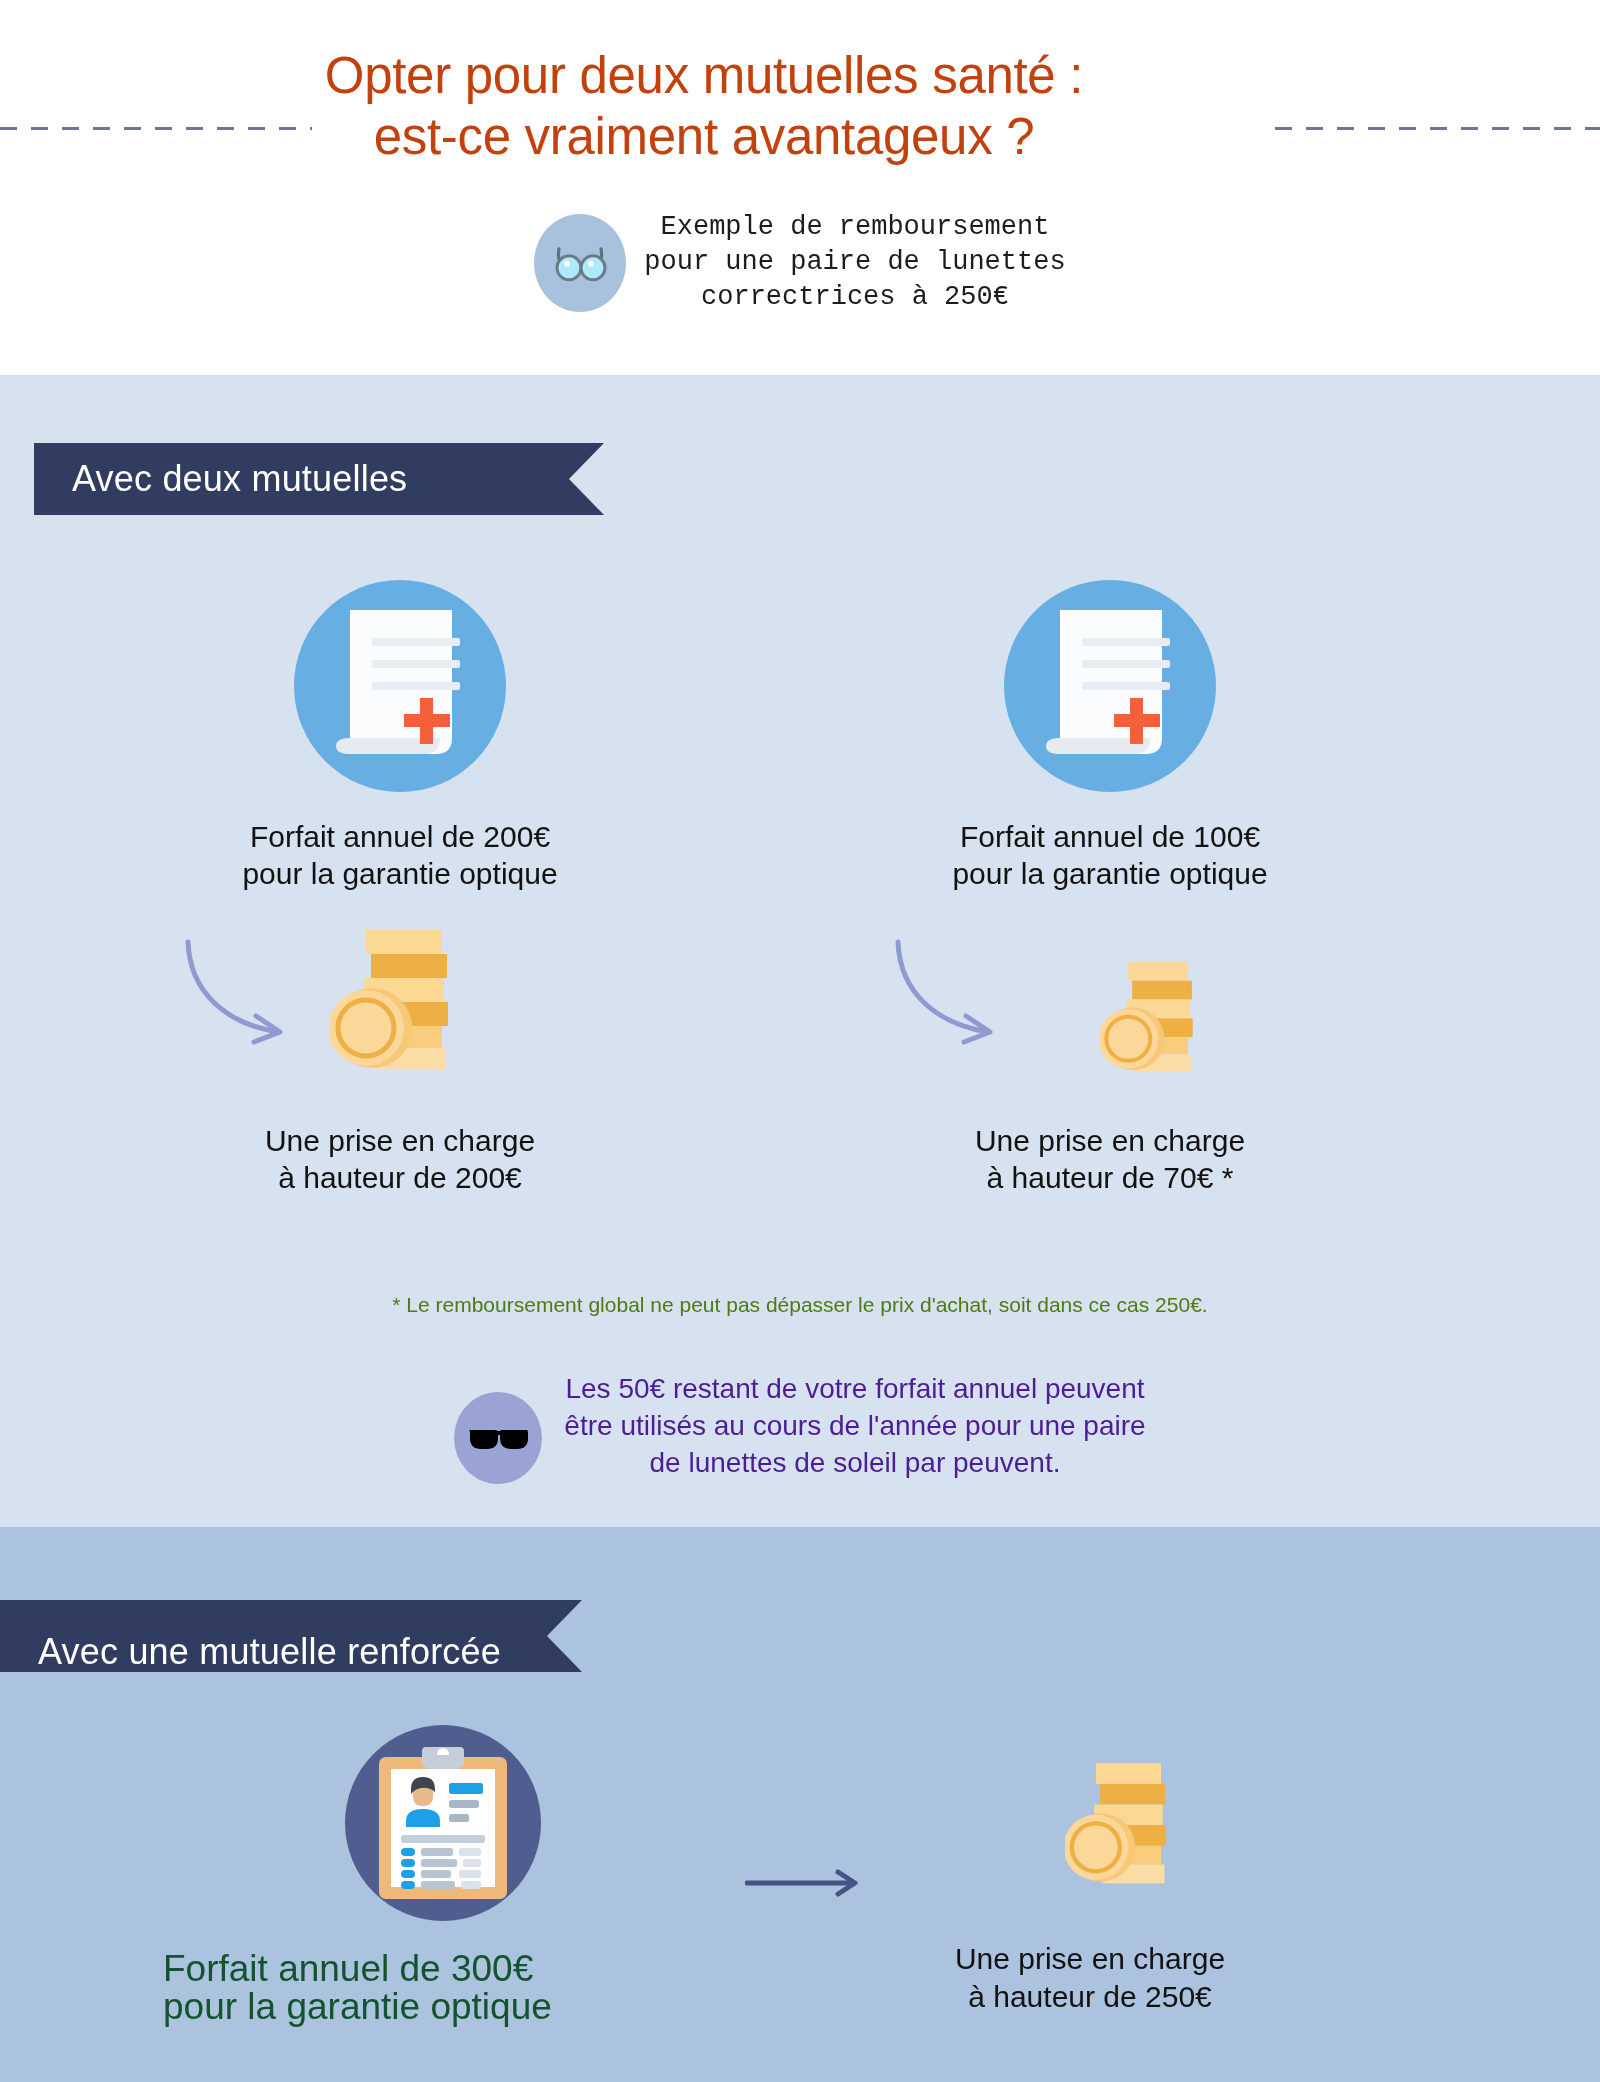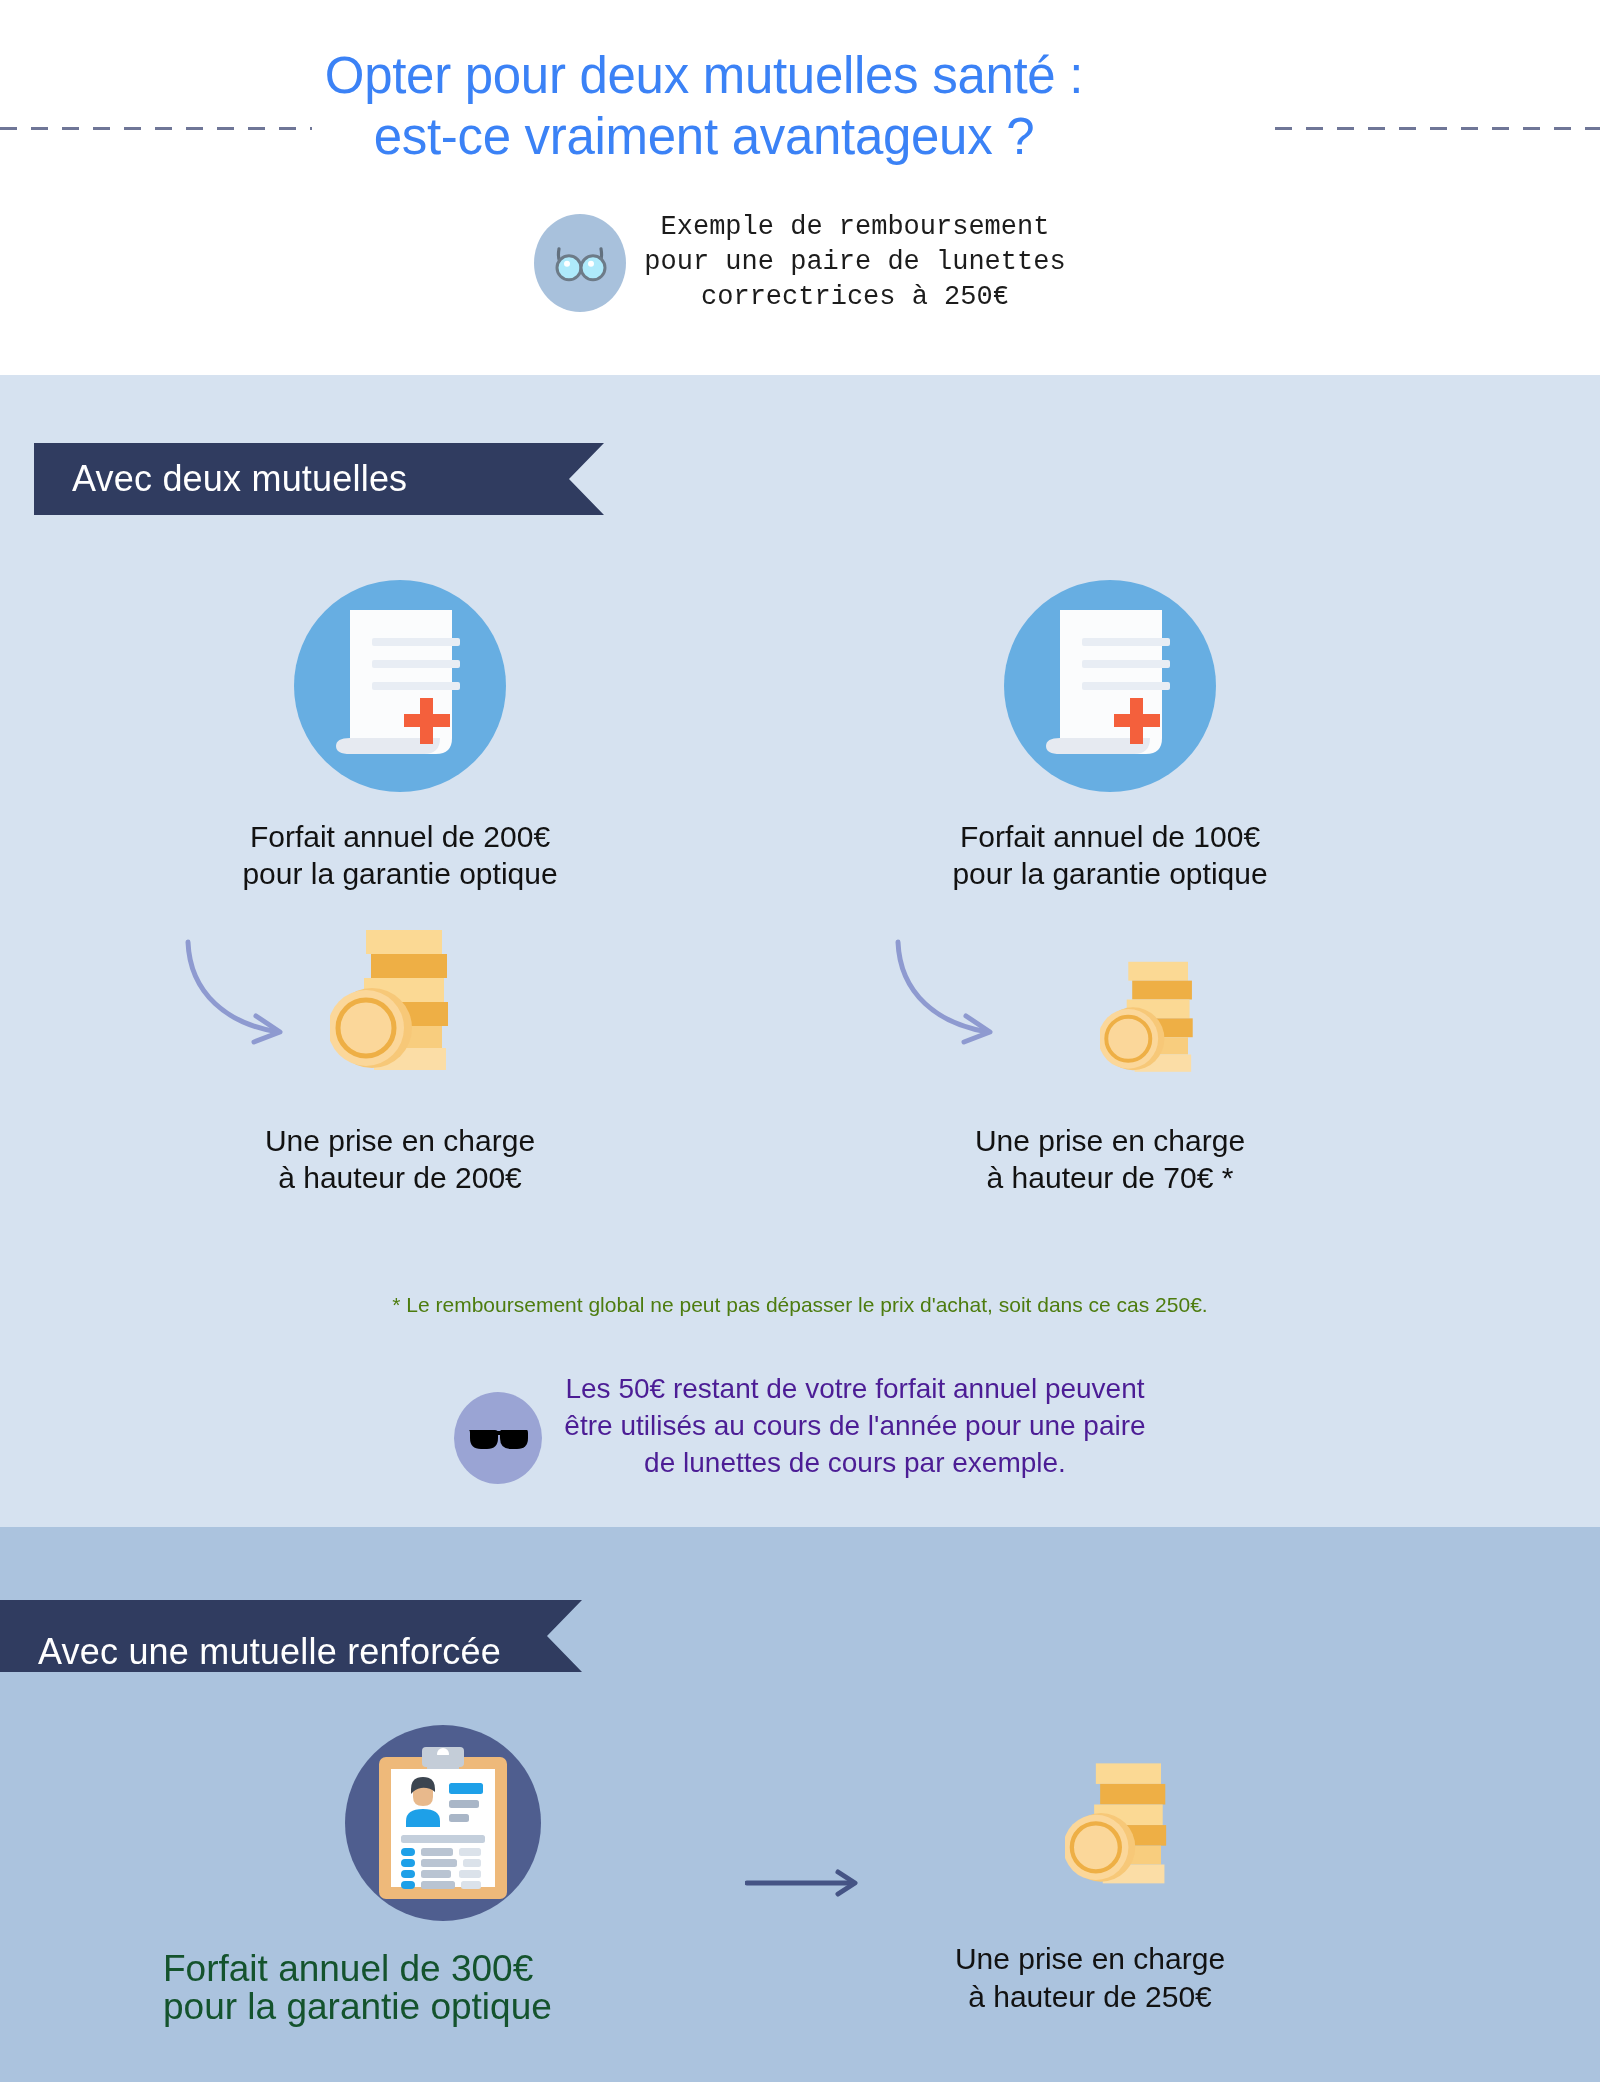--- a/index.html
+++ b/index.html
@@ -20,21 +20,21 @@
     position:absolute; top:127px; height:3px;
     background-image:linear-gradient(to right,#6f7697 0px,#6f7697 17px,rgba(0,0,0,0) 17px,rgba(0,0,0,0) 31px);
     background-size:31px 3px; background-repeat:repeat-x;
   }
   .dash-left  { left:0px;   width:312px; }
   .dash-right { left:1275px; width:325px; }
 
   .title {
     position:absolute; left:0; top:45px; width:1408px;
     text-align:center;
-    color:#3b82f6;
+    color:#c2410c;
     font-size:51px; line-height:61px;
     font-family:"Liberation Sans", sans-serif;
     font-weight:400; letter-spacing:-0.3px;
   }
   .title .l2 { display:block; }
 
   .subwrap {
     position:absolute; left:0; top:210px; width:1600px;
     display:flex; justify-content:center; align-items:center; gap:18px;
   }
@@ -275,21 +275,21 @@
   <div class="sun-circle">
     <svg class="sun-svg" width="62" height="26" viewBox="0 0 62 26">
       <path d="M2 3 h26 q3 0 3 3 v5 q0 11 -11 11 h-6 q-11 0 -11 -11 v-5 q0 -3 -1 -3z" fill="#000000"></path>
       <path d="M34 3 h26 q1 0 1 3 v5 q0 11 -11 11 h-6 q-11 0 -11 -11 v-5 q0 -3 1 -3z" fill="#000000"></path>
       <rect x="28" y="4" width="7" height="4" fill="#000000"></rect>
     </svg>
   </div>
   <div class="sun-text">
     <span>Les 50€ restant de votre forfait annuel peuvent</span>
     <span>être utilisés au cours de l'année pour une paire</span>
-    <span>de lunettes de cours par exemple.</span>
+    <span>de lunettes de soleil par peuvent.</span>
   </div>
 </div>
 
 <div class="section-two"></div>
 
 <div class="ribbon" id="ribbon-2">
   <span class="ribbon-label">Avec une mutuelle renforcée</span>
 </div>
 
 <div class="clip-circle">

